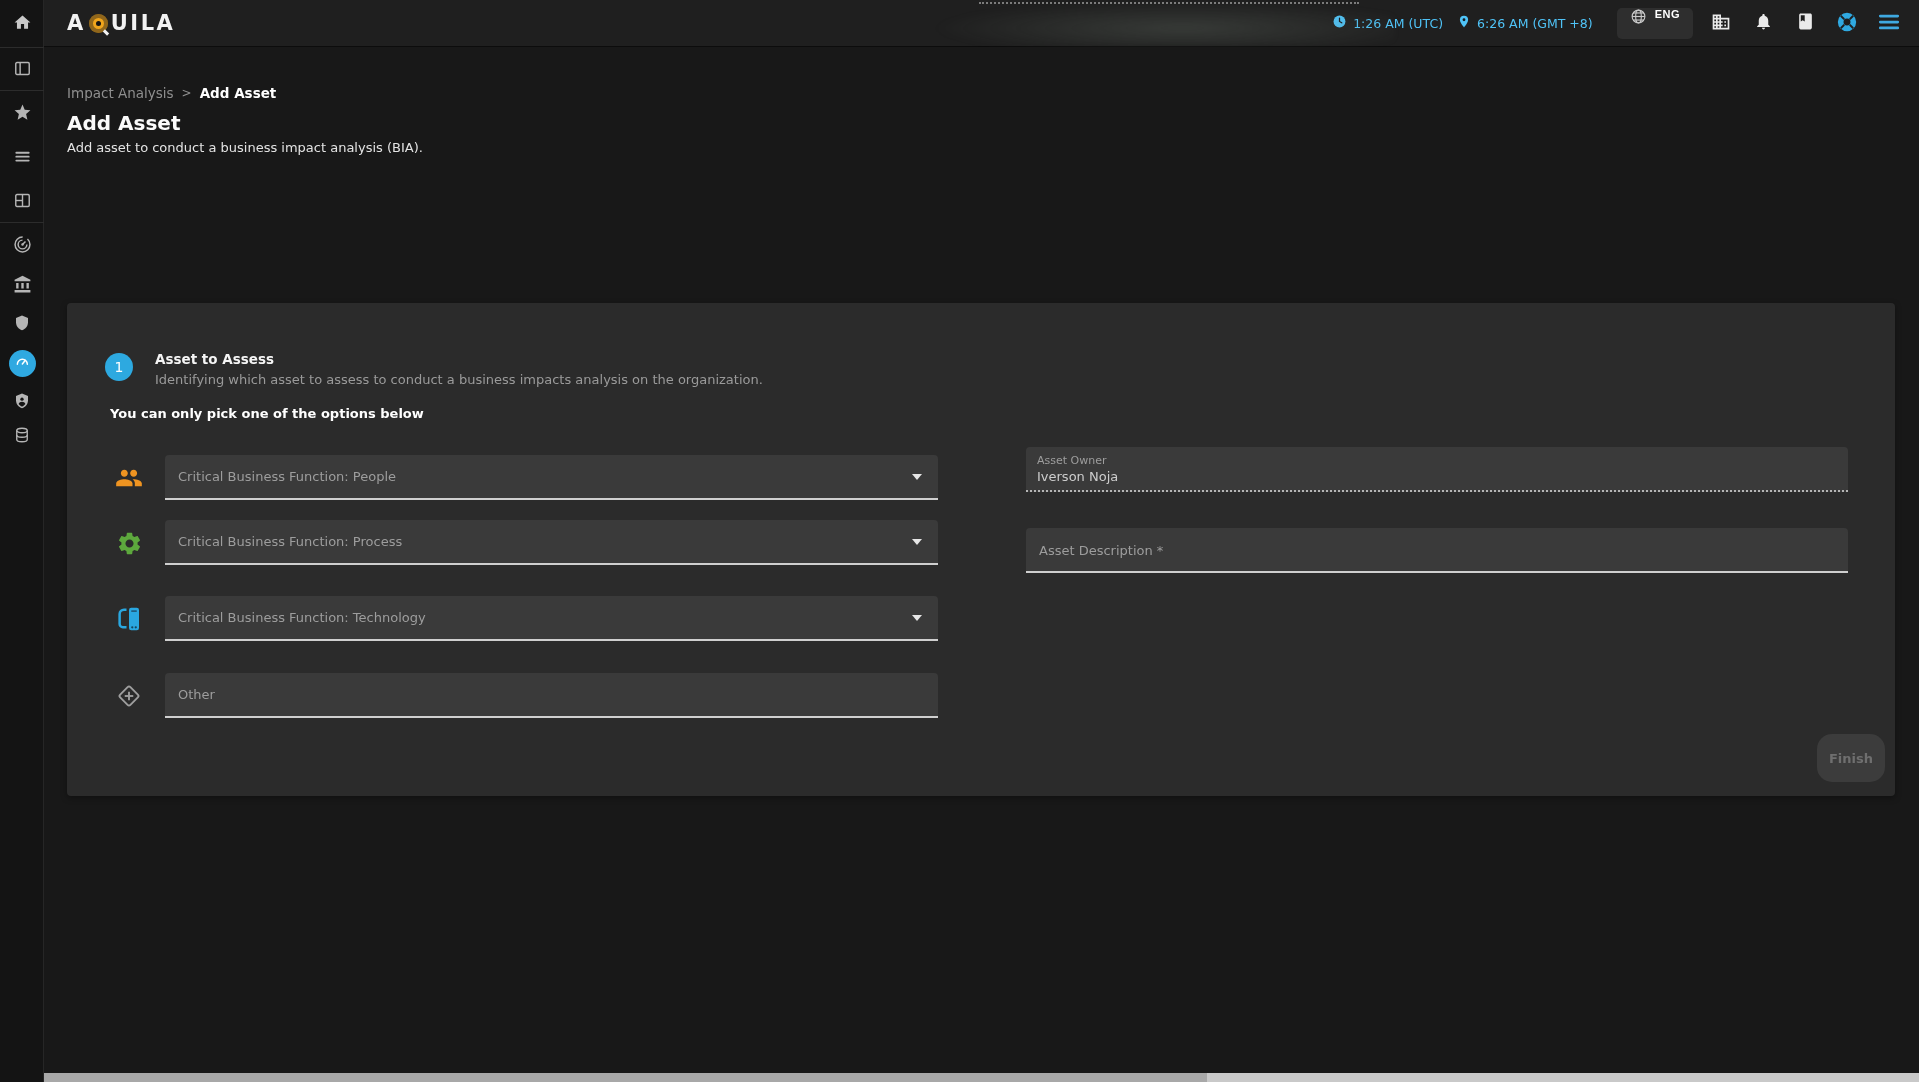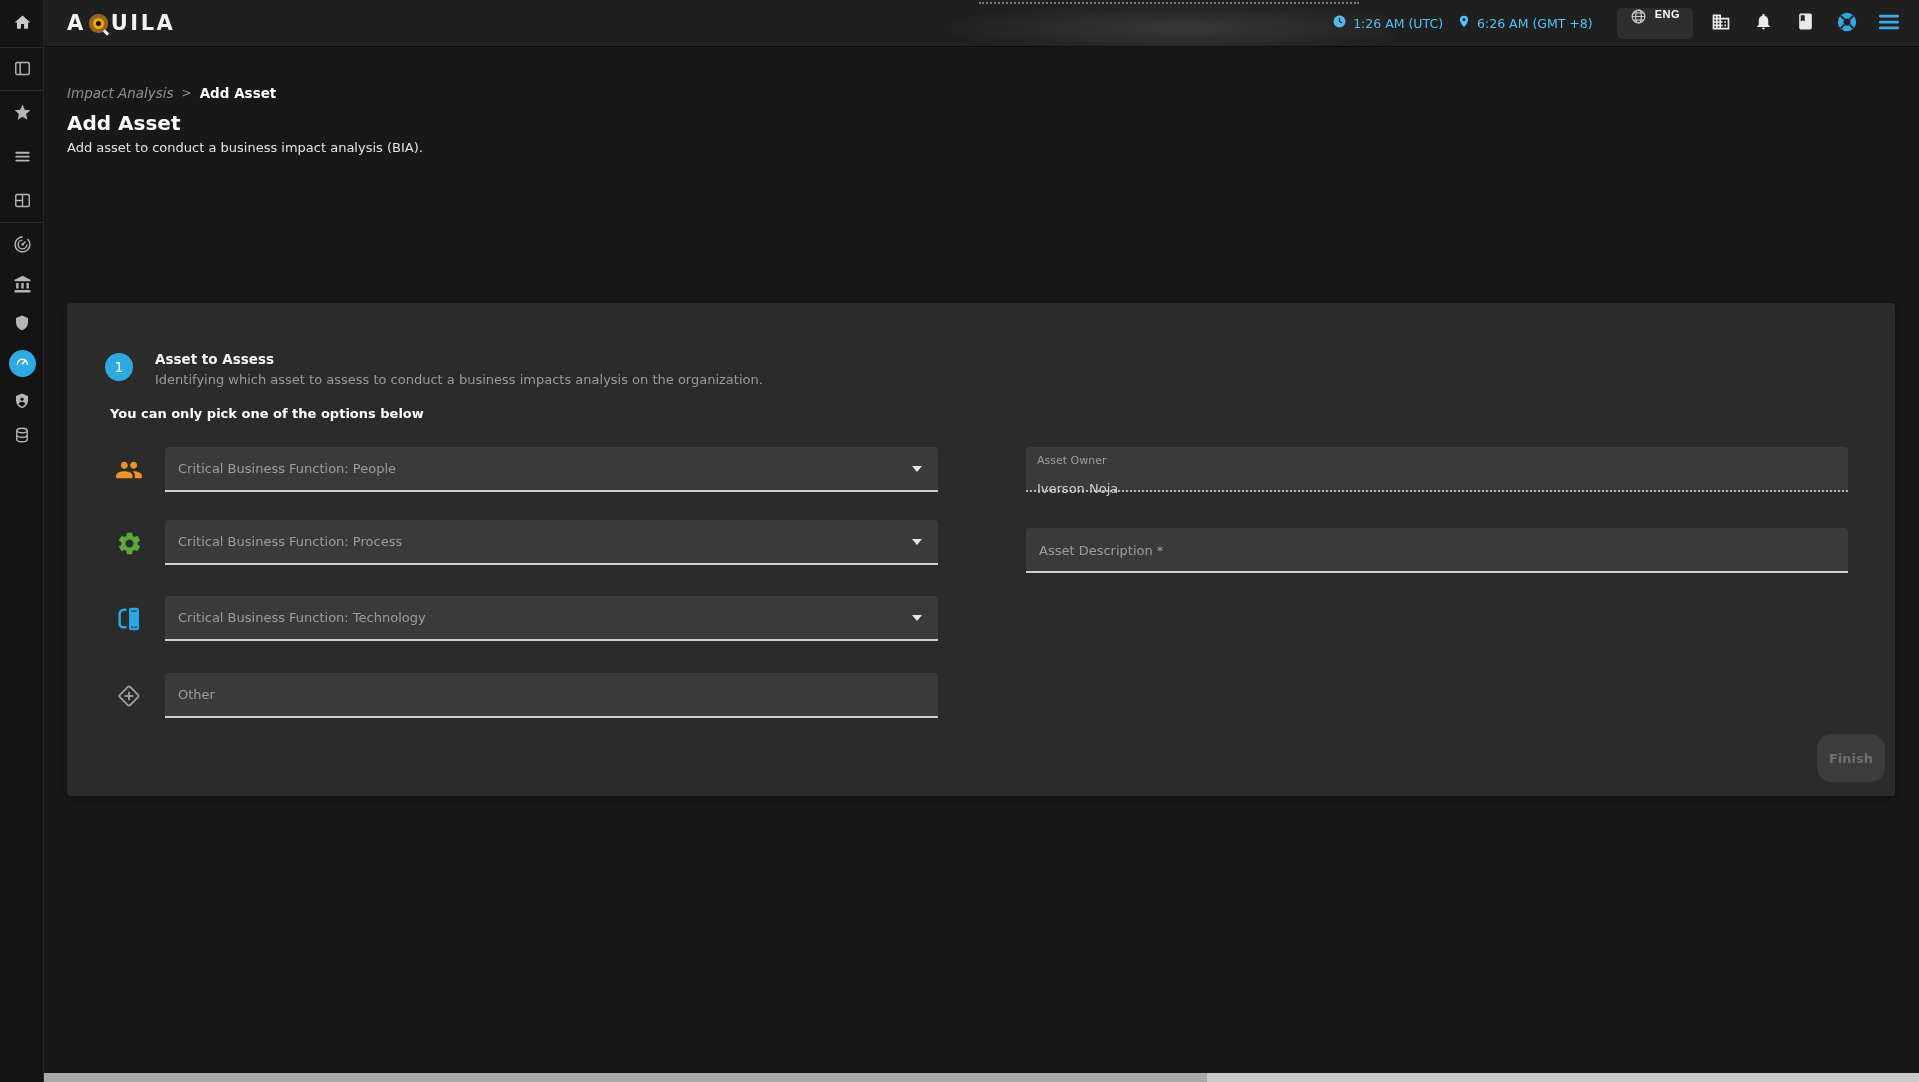--- a/index.html
+++ b/index.html
@@ -34,21 +34,21 @@
           border-right:1px solid #262626; }
   .rail-btn { position:absolute; left:4px; width:36px; height:32px; background:none; border:none; cursor:pointer;
               display:flex; align-items:center; justify-content:center; }
   .rail-div { position:absolute; left:0; width:44px; height:0; border-top:1px solid #2c2c2c; }
   .rail-active-bubble { width:27px; height:27px; border-radius:50%; background:#2fa9e1;
                         display:flex; align-items:center; justify-content:center; }
 
   
   .main { position:absolute; left:44px; top:47px; right:0; bottom:0; background:#181818; }
   .breadcrumb { position:absolute; left:23px; top:38px; font-size:13.5px; display:flex; gap:8px; align-items:center; }
-  .crumb-parent { color:#8f8f8f;font-style:italic; }
+  .crumb-parent { color:#8f8f8f; }
   .crumb-sep { color:#8f8f8f; font-size:12px; }
   .crumb-current { color:#ffffff; font-weight:700; }
   .page-title { position:absolute; left:23px; top:64px; color:#fafafa; font-size:20px; font-weight:700; }
   .page-subtitle { position:absolute; left:23px; top:93px; color:#e3e3e3; font-size:13px; }
 
   
   .card { position:absolute; left:23px; top:256px; width:1828px; height:493px; background:#2b2b2b;
           border-radius:4px; box-shadow:0 2px 6px rgba(0,0,0,.35); }
   .step-circle { position:absolute; left:38px; top:50px; width:28px; height:28px; border-radius:50%;
                  background:#2da9e0; color:#ffffff; font-size:14px; display:flex; align-items:center; justify-content:center; }
@@ -60,21 +60,21 @@
   .opt-icon { position:absolute; left:47px; top:8px; width:30px; height:30px; display:flex; align-items:center; justify-content:center; }
   .field { position:absolute; background:#3a3a3a; border-radius:4px 4px 0 0; height:45px; cursor:pointer; }
   .field.select, .field.textline { left:98px; width:773px; }
   .field-label { position:absolute; left:13px; top:14px; color:#9d9d9d; font-size:13px; }
   .field .caret { position:absolute; right:16px; top:19px; width:0; height:0;
                   border-left:5px solid transparent; border-right:5px solid transparent; border-top:6px solid #e6e6e6; }
   .underline-solid { border-bottom:2px solid #cfcfcf; }
   .underline-dotted { border-bottom:2px dotted #b5b5b5; }
   .rfield { position:absolute; left:959px; width:822px; height:45px; background:#3a3a3a; border-radius:4px 4px 0 0; cursor:text; }
   .rfield .mini-label { position:absolute; left:11px; top:7px; color:#9d9d9d; font-size:11px; }
-  .rfield .value { position:absolute; left:11px; top:22px; color:#cdcdcd; font-size:13px;margin-top:12px; }
+  .rfield .value { position:absolute; left:11px; top:22px; color:#cdcdcd; font-size:13px; }
   .rfield .placeholder { position:absolute; left:13px; top:15px; color:#9d9d9d; font-size:13px; }
 
   .finish-btn { position:absolute; right:10px; bottom:14px; width:68px; height:48px; border-radius:15px;
                 background:#3c3c3c; border:none; color:#6f6f6f; font-size:13px; font-weight:700; cursor:default;
                 font-family:"DejaVu Sans","Liberation Sans",sans-serif; }
 
   
   .hscroll { position:absolute; left:44px; right:0; bottom:0; height:9px; background:#c9c9c9; }
   .hscroll .thumb { position:absolute; left:0; top:0; height:9px; width:62%; background:#a8a8a8; }
 </style>
@@ -287,21 +287,21 @@
     <h1 class="page-title">Add Asset</h1>
     <p class="page-subtitle">Add asset to conduct a business impact analysis (BIA).</p>
 
     <section class="card">
 
       <div class="step-circle">1</div>
       <div class="step-title">Asset to Assess</div>
       <div class="step-desc">Identifying which asset to assess to conduct a business impacts analysis on the organization.</div>
       <div class="instruction">You can only pick one of the options below</div>
 
-      <div class="opt-row" style="top:144px">
+      <div class="opt-row" style="top:152px">
         <span class="opt-icon">
           <svg width="28" height="28" viewBox="0 0 24 24" fill="#ef9421">
               <path d="M16 11c1.66 0 2.99-1.34 2.99-3S17.66 5 16 5s-3 1.34-3 3 1.34 3 3 3zm-8 0c1.66 0 2.99-1.34 2.99-3S9.66 5 8 5 5 6.34 5 8s1.34 3 3 3zm0 2c-2.33 0-7 1.17-7 3.5V19h14v-2.5c0-2.33-4.67-3.5-7-3.5zm8 0c-.29 0-.62.02-.97.05 1.16.84 1.97 1.97 1.97 3.45V19h6v-2.5c0-2.33-4.67-3.5-7-3.5z"></path>
             </svg>
         </span>
         <div class="field select underline-solid">
           <span class="field-label">Critical Business Function: People</span>
           <span class="caret"></span>
         </div>
       </div>

